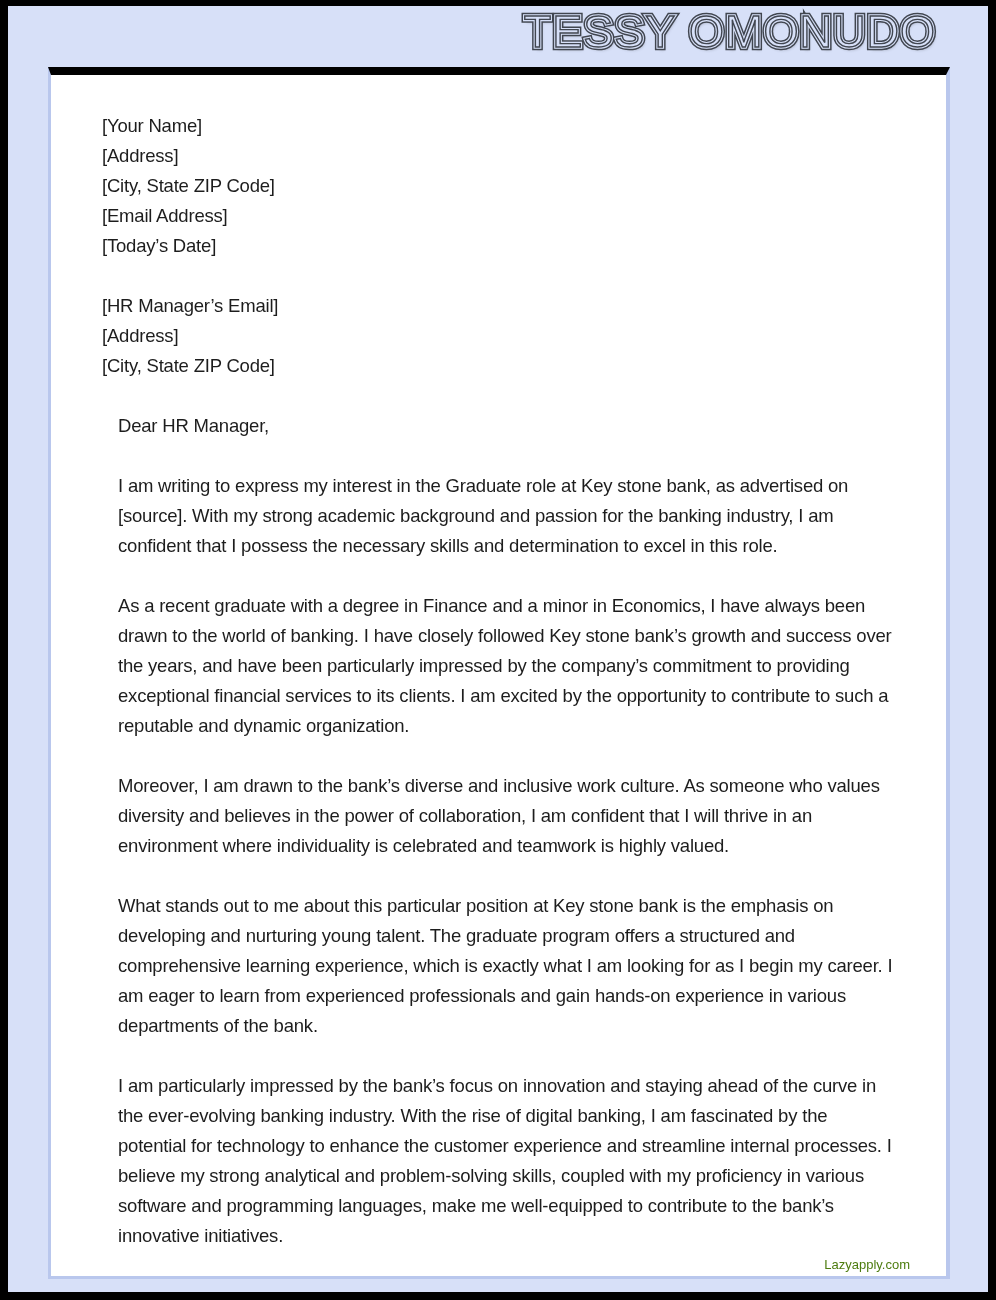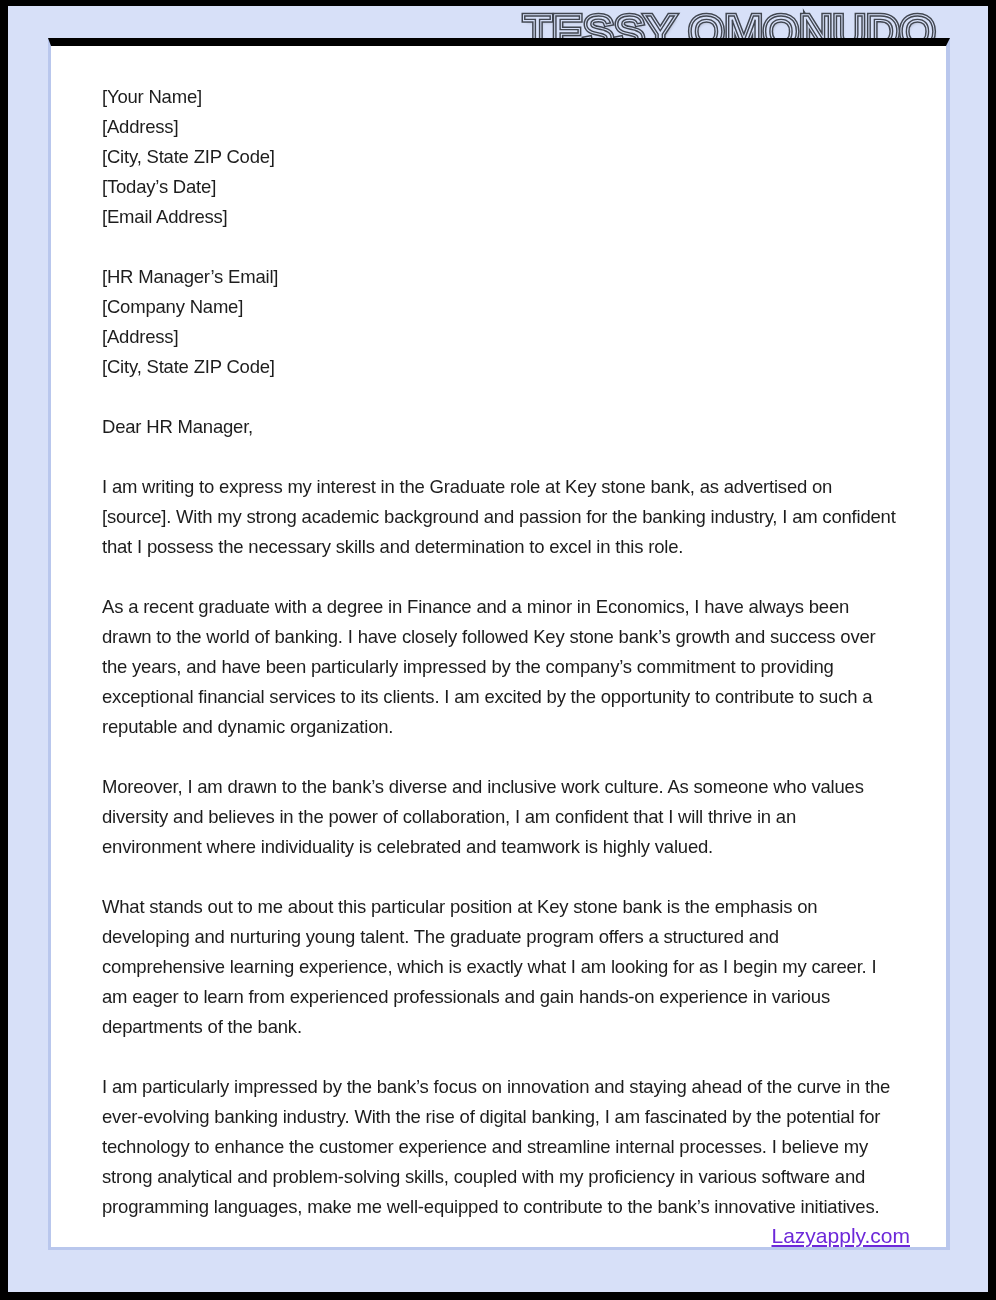--- a/index.html
+++ b/index.html
@@ -42,74 +42,72 @@
     -webkit-text-stroke: 3.5px #d7e0f8;
   }
   .hn-inner {
     position: absolute; inset: 0;
     color: #d7e0f8;
     -webkit-text-stroke: 1.4px #414650;
   }
   
   .page {
     position: absolute;
-    left: 40px; top: 32px;
+    left: 40px; top: 61px;
     width: 895px; height: 1201px;
     background: #ffffff;
     border-top: 8px solid #000000;
     border-left: 3px solid #b9c7ed;
     border-right: 4px solid #b9c7ed;
     border-bottom: 3px solid #b9c7ed;
     box-sizing: content-box;
     overflow: hidden;
   }
   .content {
     padding: 36px 50px 0 51px;
     font-size: 18.5px;
     line-height: 30px;
     letter-spacing: -0.2px;
     color: #1d1d1d;
   }
   .block { margin: 0 0 30px 0; }
-  .content p { margin: 0 0 30px 0; }
+  .content p { margin: 0 0 30px 16px; }
   .watermark {
     position: absolute;
     right: 36px; bottom: 2px;
-    font-size: 21px;
+    font-size: 13px;
     letter-spacing: 0;
-    color: #6d28d9;
+    color: #4d7c0f;
     line-height: 18px;
-    text-decoration: underline;
   }
 </style>
 </head>
 <body>
 
 <div class="canvas">
 
   <div class="hn-wrap">
     <span class="hn hn-outer">TESSY OMONUDO</span>
     <span class="hn hn-gap">TESSY OMONUDO</span>
     <span class="hn hn-inner">TESSY OMONUDO</span>
   </div>
 
   <div class="page">
     <div class="content">
 
       <div class="block">
         <div>[Your Name]</div>
         <div>[Address]</div>
         <div>[City, State ZIP Code]</div>
+        <div>[Email Address]</div>
         <div>[Today’s Date]</div>
-        <div>[Email Address]</div>
       </div>
 
       <div class="block">
         <div>[HR Manager’s Email]</div>
-        <div>[Company Name]</div>
         <div>[Address]</div>
         <div>[City, State ZIP Code]</div>
       </div>
 
       <p>Dear HR Manager,</p>
 
       <p>I am writing to express my interest in the Graduate role at Key stone bank, as advertised on [source]. With my strong academic background and passion for the banking industry, I am confident that I possess the necessary skills and determination to excel in this role.</p>
       <p>As a recent graduate with a degree in Finance and a minor in Economics, I have always been drawn to the world of banking. I have closely followed Key stone bank’s growth and success over the years, and have been particularly impressed by the company’s commitment to providing exceptional financial services to its clients. I am excited by the opportunity to contribute to such a reputable and dynamic organization.</p>
       <p>Moreover, I am drawn to the bank’s diverse and inclusive work culture. As someone who values diversity and believes in the power of collaboration, I am confident that I will thrive in an environment where individuality is celebrated and teamwork is highly valued.</p>
       <p>What stands out to me about this particular position at Key stone bank is the emphasis on developing and nurturing young talent. The graduate program offers a structured and comprehensive learning experience, which is exactly what I am looking for as I begin my career. I am eager to learn from experienced professionals and gain hands-on experience in various departments of the bank.</p>

